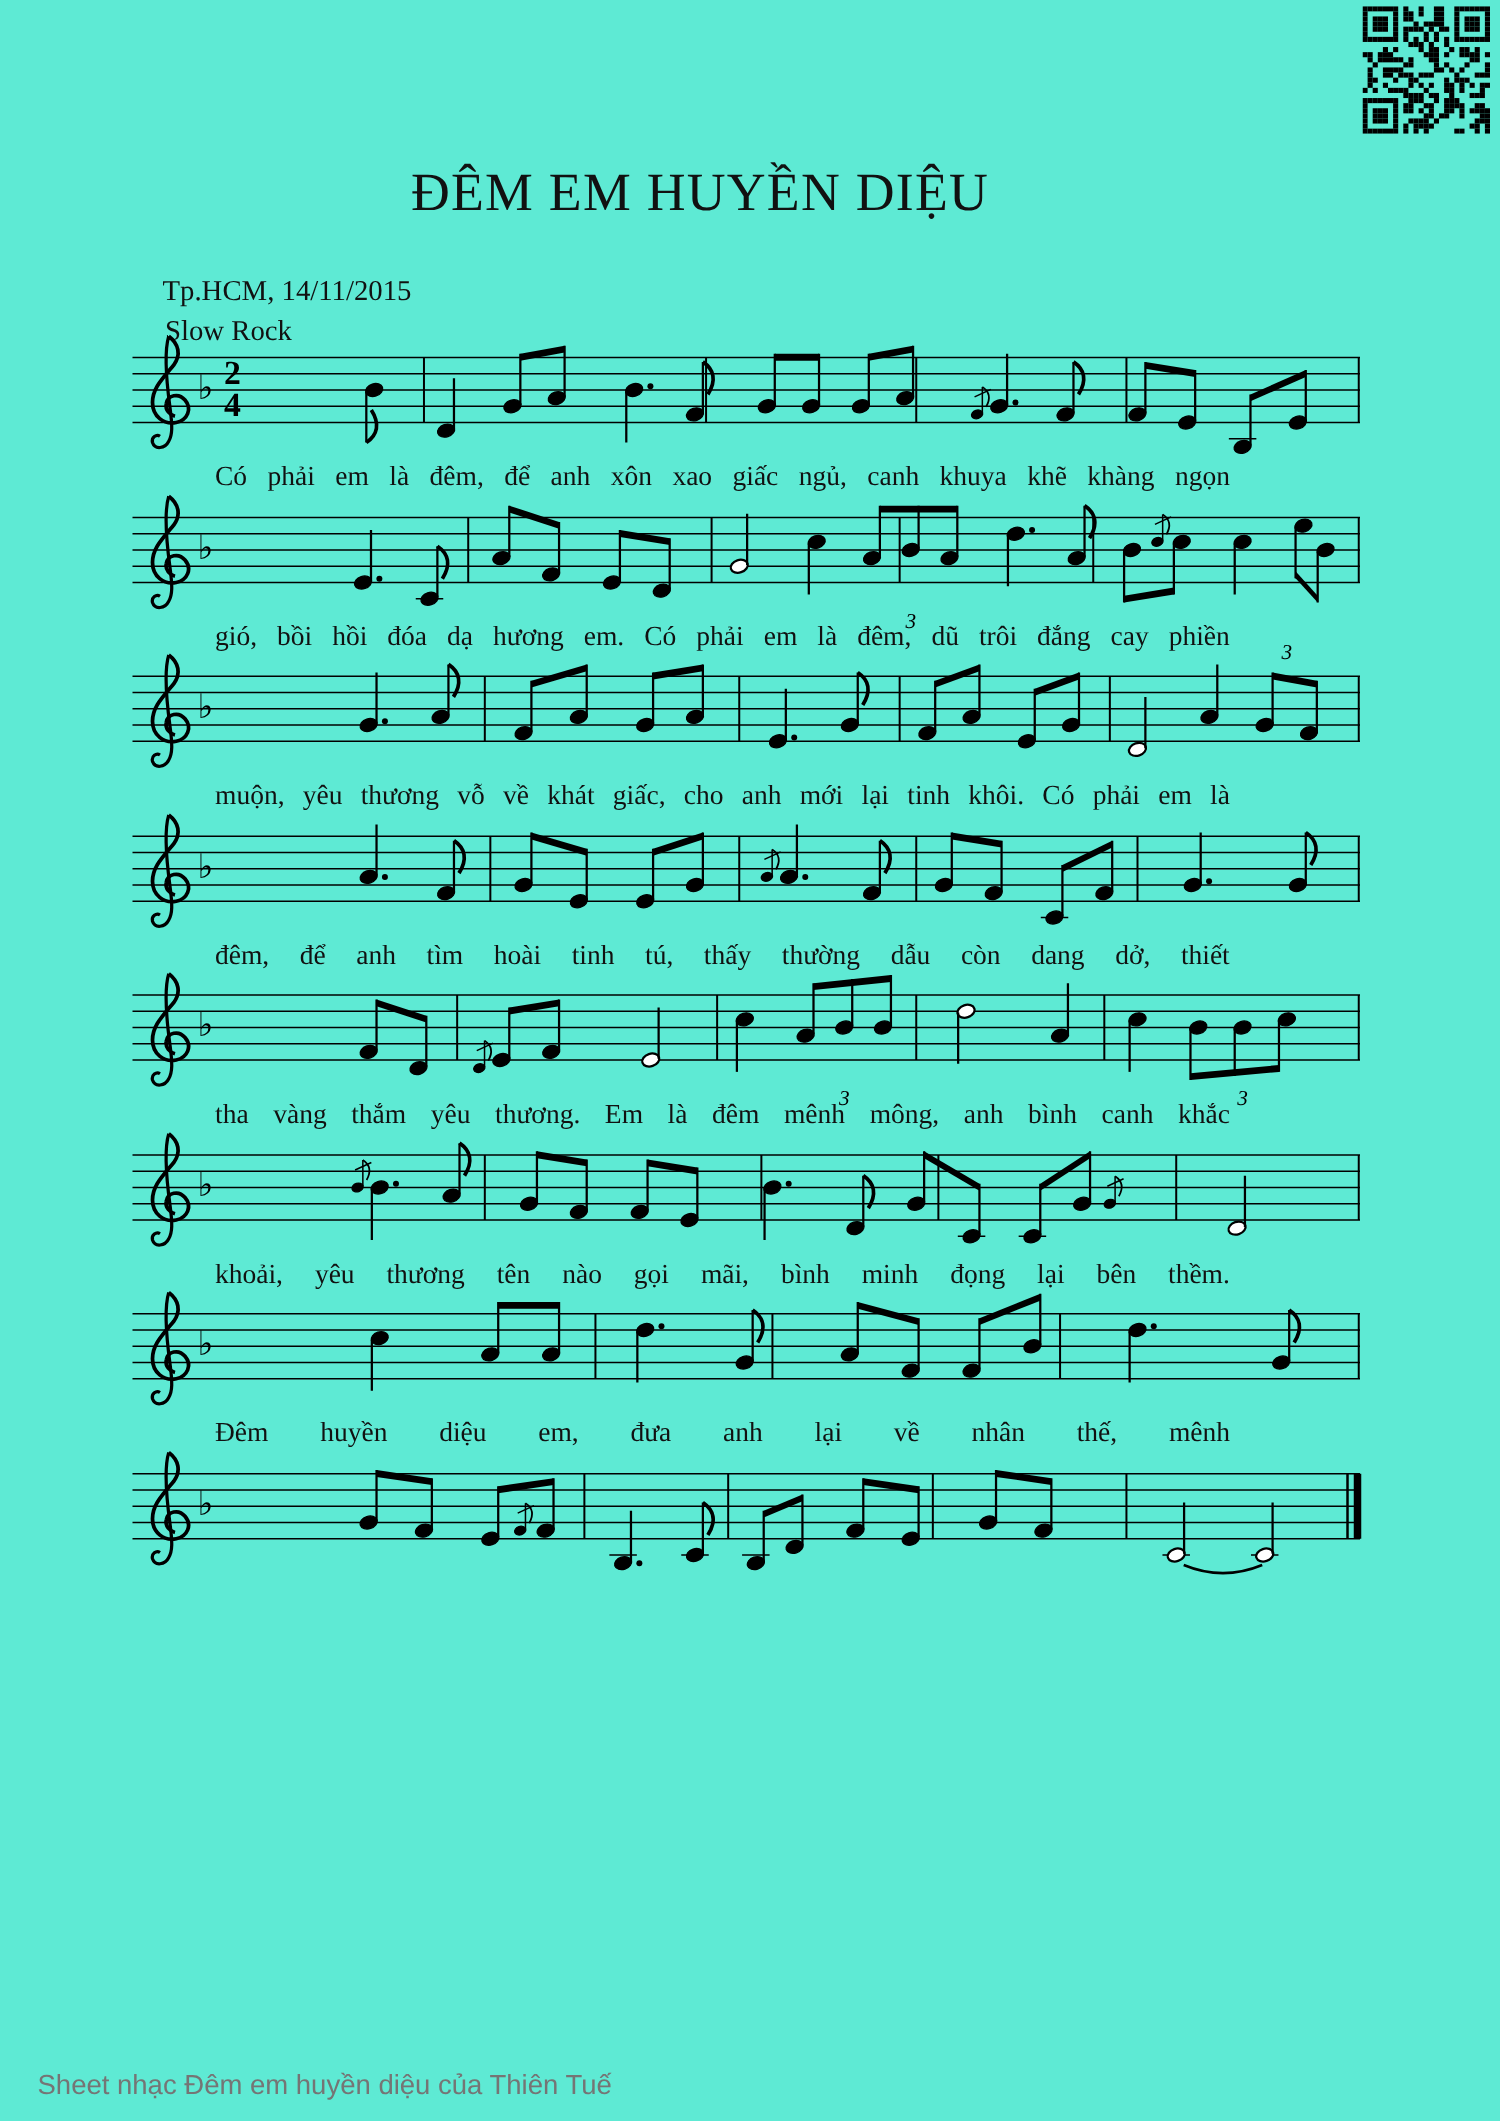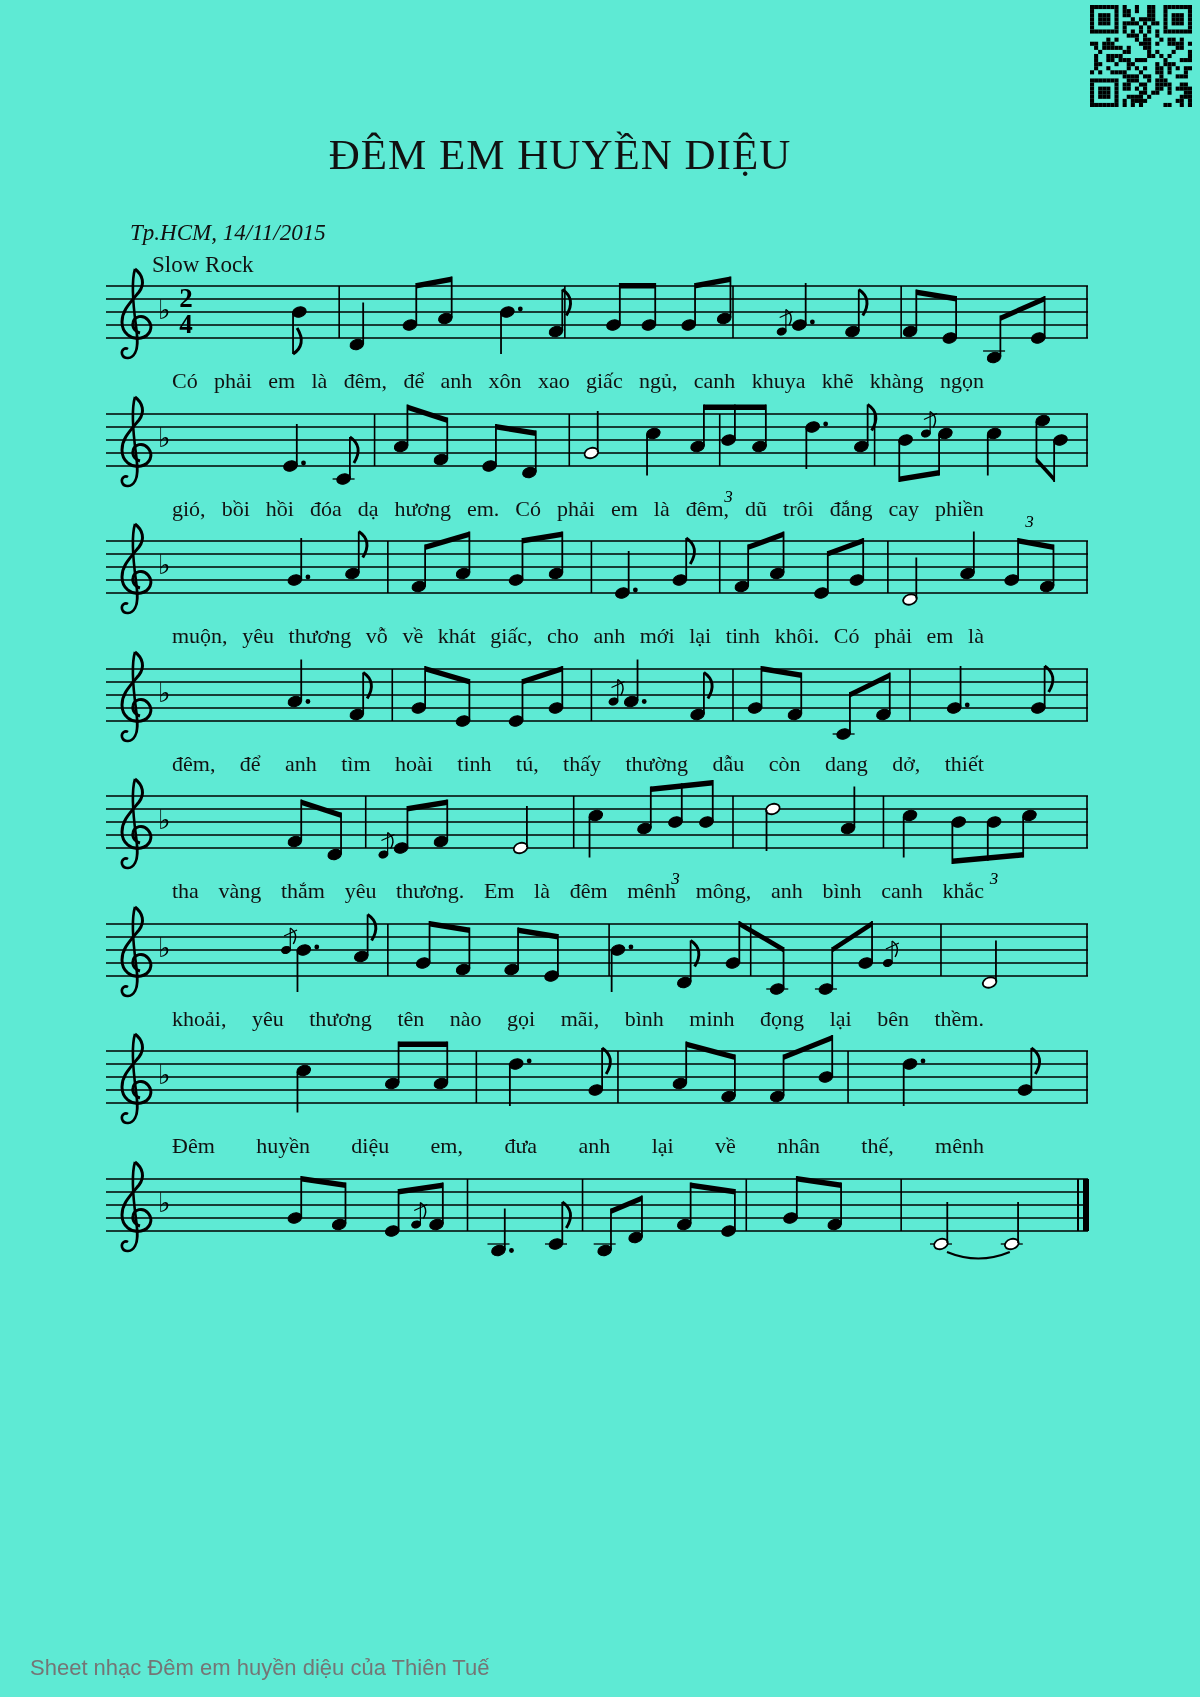--- a/index.html
+++ b/index.html
@@ -2,22 +2,22 @@
 <html><head>
 <meta charset="utf-8">
 <style>
   html,body{margin:0;padding:0;background:#ffffff;}
   .page{position:relative;width:1200px;height:1697px;background:#5eead4;overflow:hidden;
         font-family:"Liberation Serif",serif;border-bottom:1px solid #ddd;}
   .qr{position:absolute;top:5px;right:8px;width:102px;height:102px;}
   .title{position:absolute;top:130px;left:0;width:1120px;text-align:center;
          font-size:43px;letter-spacing:1px;color:#111;}
   .meta-left{position:absolute;left:130px;top:220px;font-size:23px;color:#111;}
-  .meta-left .date{font-style:italic;}
-  .meta-left .tempo{margin-top:6px;margin-left:22px;font-style:normal;}
+  .meta-left .date{}
+  .meta-left .tempo{margin-top:6px;margin-left:2px;font-style:normal;}
   .meta-right{position:absolute;left:800px;top:222px;font-size:23px;color:#111;line-height:30px;}
   .meta-right b{font-weight:bold;}
   #score{position:absolute;left:102px;top:256px;width:996px;}
   .stave-block{position:absolute;left:0;width:990px;height:128px;}
   .stave-block svg{display:block;}
   .lyrics{position:absolute;left:0;top:112px;width:990px;box-sizing:border-box;
           padding-left:70px;padding-right:108px;display:flex;justify-content:space-between;
           font-size:22px;color:#111;white-space:nowrap;}
   .footer{position:absolute;left:30px;bottom:16px;font-family:"Liberation Sans",sans-serif;
           font-size:22px;color:#757575;}

